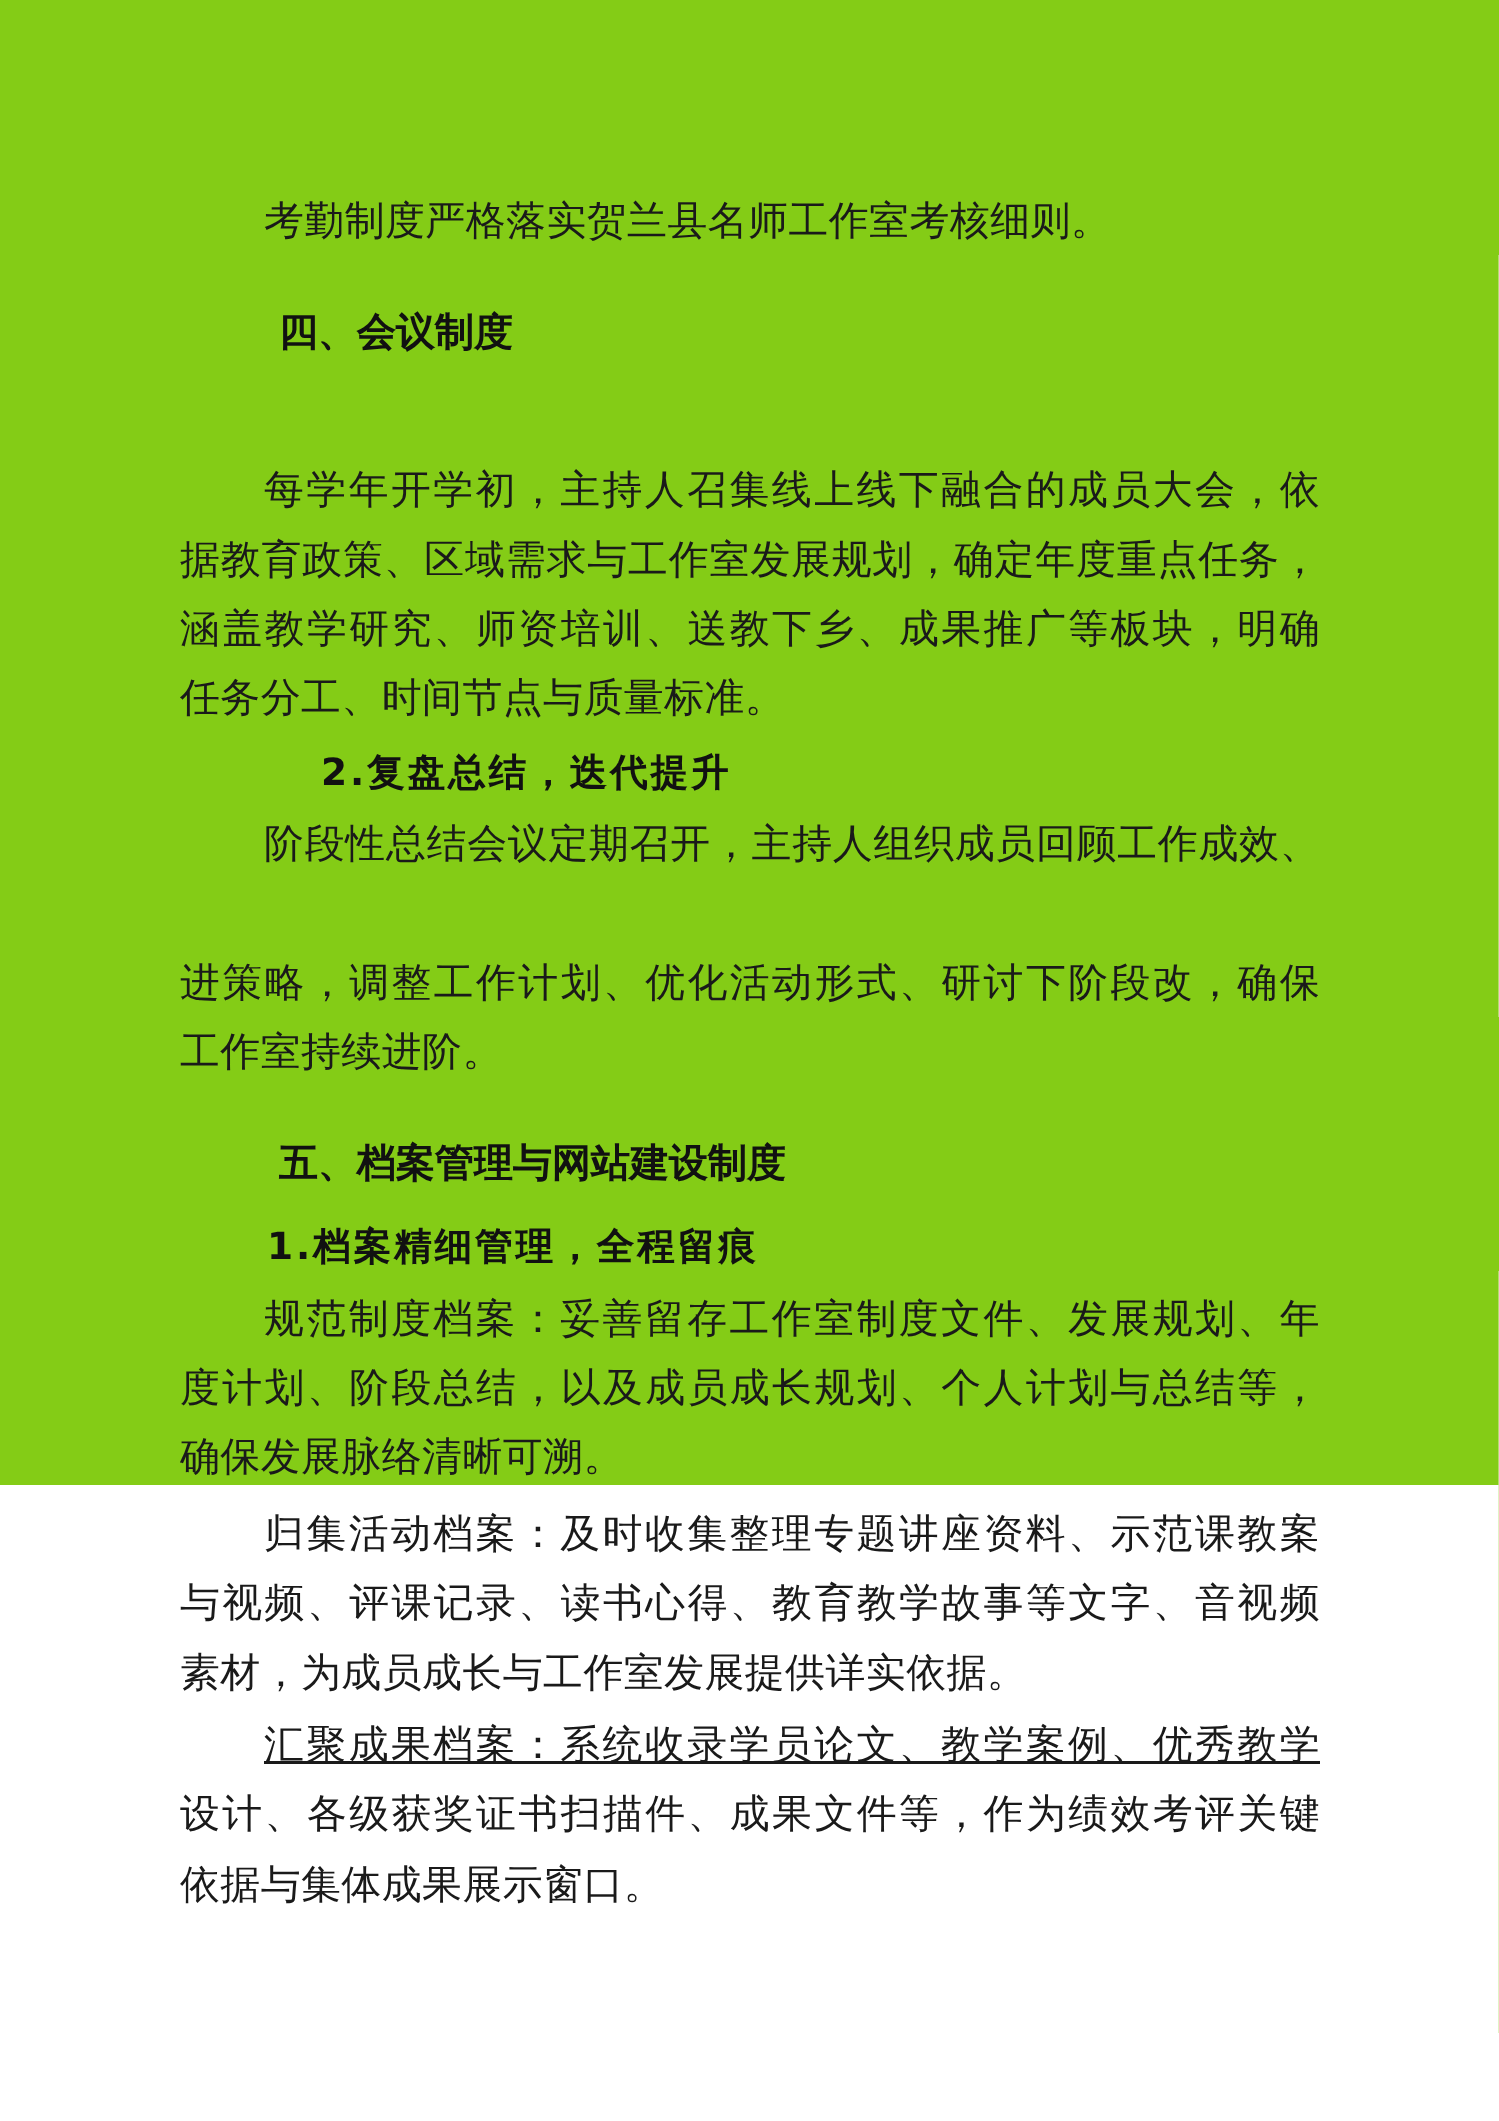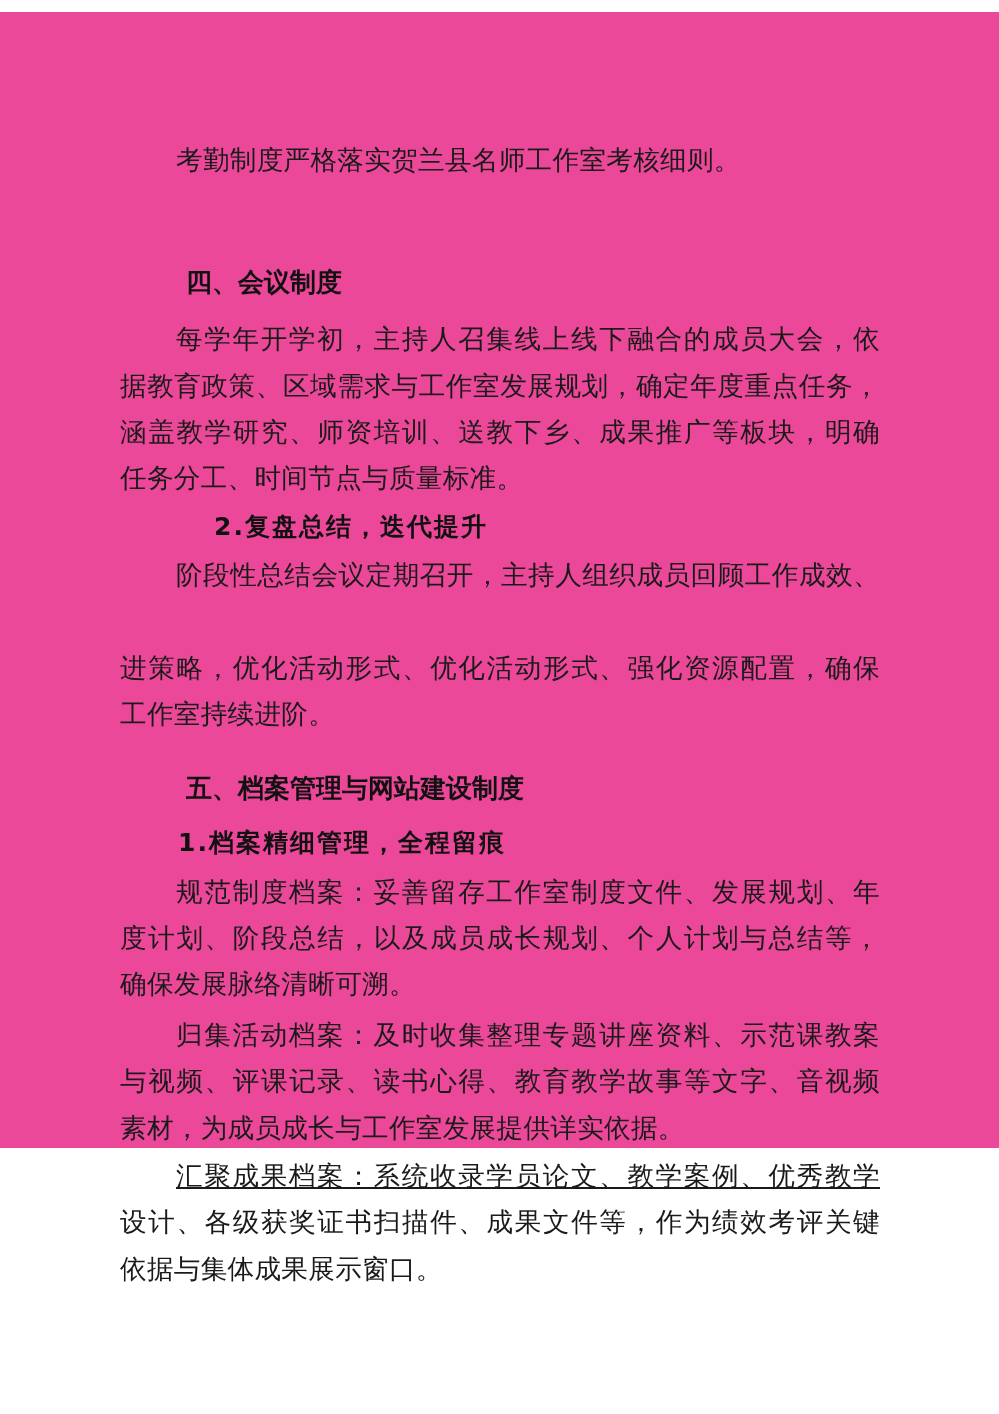--- a/index.html
+++ b/index.html
@@ -11,24 +11,24 @@
       width: 999px;
       height: 1414px;
       position: relative;
       overflow: hidden;
       font-family: "DejaVu Serif", "Liberation Serif", serif;
       color: #1a1a1a;
     }
     .page {
       position: absolute;
       left: 0;
-      top: 12px;
+      top: 0;
       width: 999px;
-      height: 1136px;
-      background: #ec4899;
+      height: 990px;
+      background: #84cc16;
     }
     .line {
       position: absolute;
       left: 120px;
       width: 760px;
       font-size: 26.6px;
       line-height: 34px;
       white-space: nowrap;
       letter-spacing: 0.3px;
     }
@@ -59,32 +59,32 @@
       white-space: nowrap;
     }
   </style>
 </head>
 <body>
 
 <div class="page">
 
   <div class="line indent" style="top:131px;">考勤制度严格落实贺兰县名师工作室考核细则。</div>
 
-  <div class="h1" style="top:205px;margin-top:48px;">四、会议制度</div>
+  <div class="h1" style="top:205px;">四、会议制度</div>
 
 
   <div class="line indent justify" style="top:310px;">每学年开学初，主持人召集线上线下融合的成员大会，依</div>
   <div class="line justify" style="top:357px;">据教育政策、区域需求与工作室发展规划，确定年度重点任务，</div>
   <div class="line justify" style="top:403px;">涵盖教学研究、师资培训、送教下乡、成果推广等板块，明确</div>
   <div class="line" style="top:449px;">任务分工、时间节点与质量标准。</div>
 
   <div class="h2" style="top:498px; left:182px;margin-left:32px;">2.复盘总结，迭代提升</div>
 
   <div class="line indent justify" style="top:546px;">阶段性总结会议定期召开，主持人组织成员回顾工作成效、</div>
-  <div class="line justify" style="top:639px;">进策略，优化活动形式、优化活动形式、强化资源配置，确保</div>
+  <div class="line justify" style="top:639px;">进策略，调整工作计划、优化活动形式、研讨下阶段改，确保</div>
   <div class="line" style="top:685px;">工作室持续进阶。</div>
 
   <div class="h1" style="top:759px;">五、档案管理与网站建设制度</div>
 
   <div class="h2" style="top:814px;">1.档案精细管理，全程留痕</div>
 
   <div class="line indent justify" style="top:863px;">规范制度档案：妥善留存工作室制度文件、发展规划、年</div>
   <div class="line justify" style="top:909px;">度计划、阶段总结，以及成员成长规划、个人计划与总结等，</div>
   <div class="line" style="top:955px;">确保发展脉络清晰可溯。</div>
 

